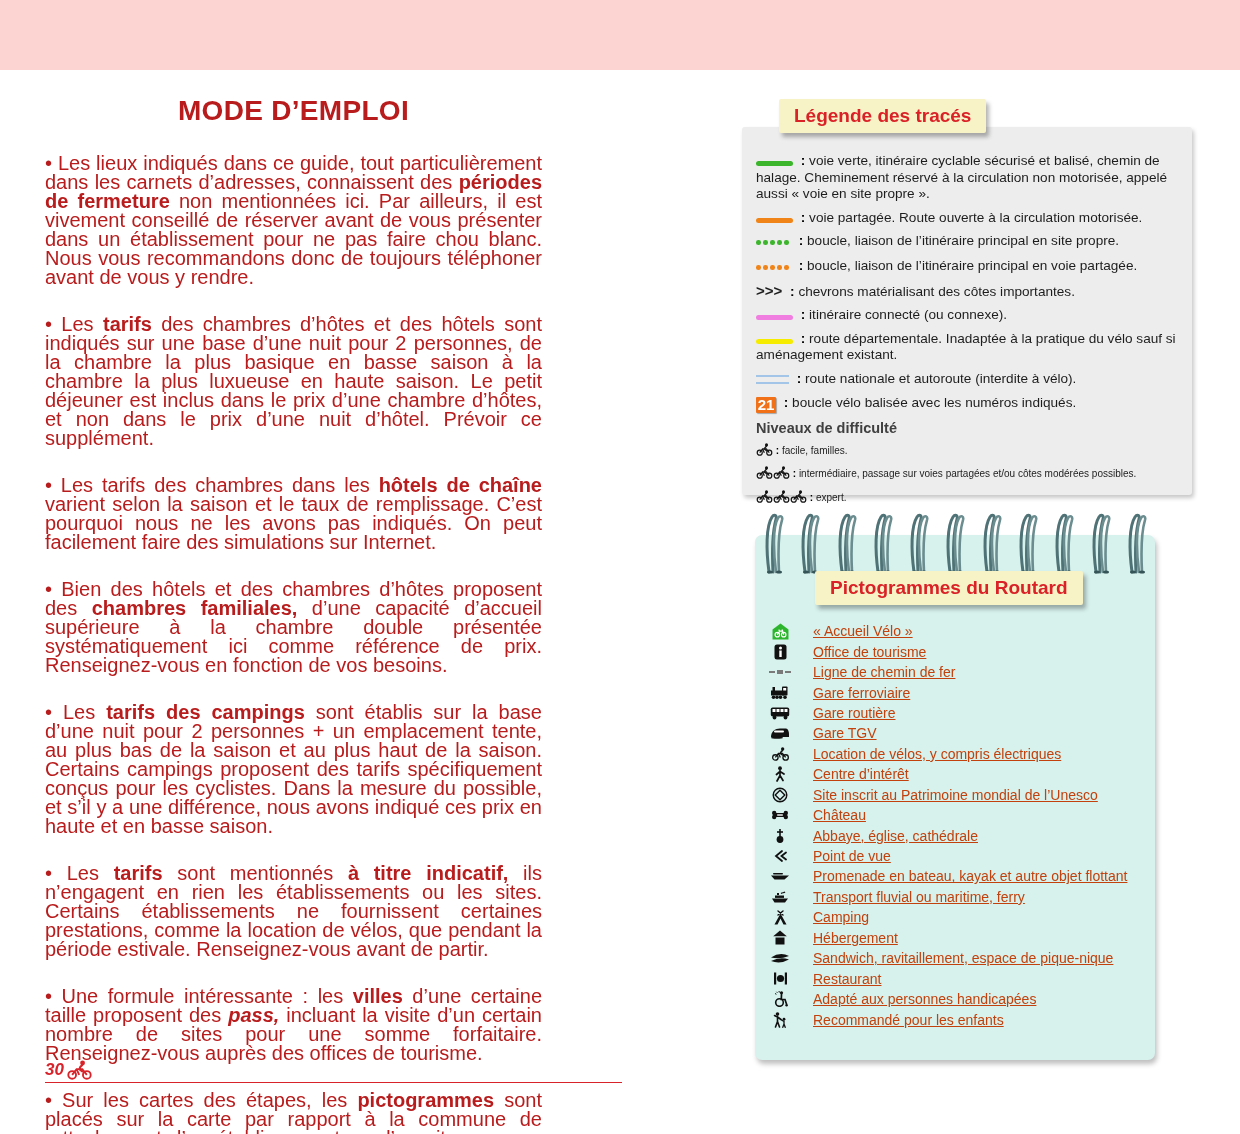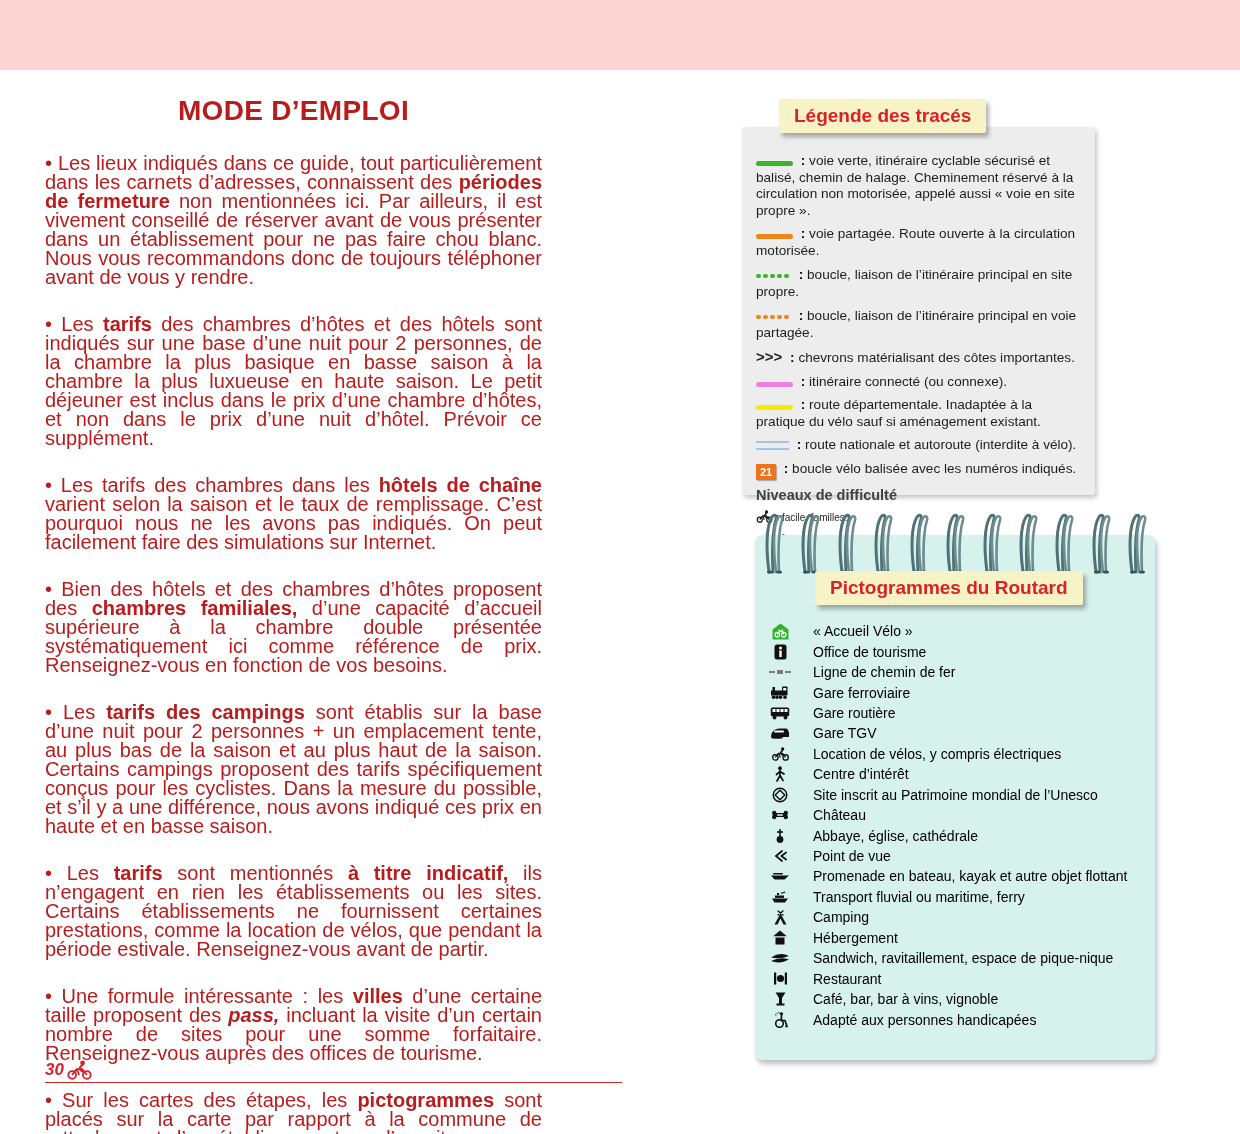--- a/index.html
+++ b/index.html
@@ -20,44 +20,44 @@
   #footer-bike svg { vertical-align:-5px; margin-left:2px; }
   .footer-line { position:absolute; left:0; top:22px; width:577px; border-top:1.7px solid #d8232a; }
 
   
   .tab { position:absolute; background:#f8f3c6; color:#d92127; font-weight:bold; font-size:19px; line-height:1;
          padding:7px 15px 8px; box-shadow:3px 4px 4px rgba(0,0,0,.3); border-radius:2px; z-index:5; }
   .legend-tab { left:779px; top:99px; }
   .picto-tab  { left:815px; top:571px; }
 
   
-  .legend-box { position:absolute; left:742px; top:127px; width:353px; height:368px; background:#ededed;
+  .legend-box { position:absolute; left:742px; top:127px; width:450px; height:368px; background:#ededed;
                 border-radius:3px; box-shadow:2px 3px 4px rgba(0,0,0,.22); padding:26px 12px 0 14px; }
   .legend-item { font-size:13.6px; line-height:16.6px; color:#1d1d1d; margin-bottom:7px; }
   .legend-item b, .diff-item b { color:#000; }
   .sym { display:inline-block; vertical-align:-1px; margin-right:4px; }
   .sym-line { width:37px; height:5px; border-radius:2.5px; }
   .sym-dots span { display:inline-block; width:4.6px; height:4.6px; border-radius:50%; margin-right:2.4px; vertical-align:middle; }
   .sym-chevrons { font-weight:bold; font-size:15px; vertical-align:0; }
   .sym-double { width:33px; height:9px; border-top:2.6px solid; border-bottom:2.6px solid; }
-  .sym-badge { width:20px; height:16px; color:#fff; font-weight:bold; font-size:11px; text-align:center;
+  .sym-badge { width:20px; height:16px; color:#fff; font-weight:bold; font-size:15px; text-align:center;
                line-height:16px; border-radius:1px; box-shadow:1px 1px 1px rgba(0,0,0,.3); vertical-align:-3px; }
   .diff-title { font-weight:bold; font-size:14.5px; color:#404040; margin:3px 0 7px; }
   .diff-item { font-size:10px; line-height:16.6px; color:#1d1d1d; margin-bottom:7px; }
   .diff-item svg { vertical-align:-2px; }
 
   
   .notebook { position:absolute; left:755px; top:535px; width:400px; height:525px; background:#d7f1ec;
               border-radius:7px; box-shadow:2px 4px 5px rgba(0,0,0,.25); }
   .spirals { position:absolute; left:763px; top:510px; width:384px; height:68px; display:flex;
              justify-content:space-between; z-index:4; }
   .picto-list { position:absolute; left:765px; top:621px; width:382px; z-index:2; }
   .picto-row { display:flex; align-items:center; height:20.45px; }
   .picto-icon { flex:0 0 30px; display:flex; justify-content:center; align-items:center; }
-  .picto-label { margin-left:18px; font-size:14px; color:#000000; white-space:nowrap; }
+  .picto-label { margin-left:18px; font-size:14px; color:#c2410c; white-space:nowrap;text-decoration:underline; }
 </style>
 </head>
 <body>
 
 <div class="top-band"></div>
 
 <div class="left-col">
   <h1 class="title">MODE D’EMPLOI</h1>
   <div id="paragraphs">
       <p class="para">• Les lieux indiqués dans ce guide, tout particulièrement dans les carnets d’adresses, connaissent des <b>périodes de fermeture</b> non mentionnées ici. Par ailleurs, il est vivement conseillé de réserver avant de vous présenter dans un établissement pour ne pas faire chou blanc. Nous vous recommandons donc de toujours téléphoner avant de vous y rendre.</p>
@@ -408,37 +408,40 @@
         <svg width="15" height="13" viewBox="0 0 15 13">
           <rect x="1" y=".5" width="2.2" height="12" fill="#111"></rect>
           <circle cx="7.5" cy="6.5" r="3.6" fill="#111"></circle>
           <rect x="11.8" y=".5" width="2.2" height="12" fill="#111"></rect>
         </svg>
       </span>
       <span class="picto-label">Restaurant</span>
     </div>
     <div class="picto-row">
       <span class="picto-icon">
-        <svg width="11" height="15" viewBox="0 0 11 15">
-          <path d="M.5 .5 L10.5 .5 L7 6 L7 11.5 L9.5 11.5 L9.5 13.5 L1.5 13.5 L1.5 11.5 L4 11.5 L4 6 Z" fill="#111"></path>
-        </svg>
-      </span>
-      <span class="picto-label">Café, bar, bar à vins, vignoble</span>
-    </div>
-    <div class="picto-row">
-      <span class="picto-icon">
         <svg width="15" height="16" viewBox="0 0 15 16">
           <circle cx="8.5" cy="1.8" r="1.6" fill="#111"></circle>
           <path d="M8.5 3.5 L8.3 8.5 L12 8.5 L13.5 13" stroke="#111" stroke-width="1.7" fill="none" stroke-linecap="round"></path>
           <path d="M3.5 .8 L4.4 1.8 M6 0 L6.3 1.5 M2 2.5 L3.4 3.3" stroke="#111" stroke-width="1"></path>
           <circle cx="6.5" cy="11.5" r="3.8" fill="none" stroke="#111" stroke-width="1.6"></circle>
           <circle cx="13.6" cy="14.2" r="1.2" fill="#111"></circle>
         </svg>
       </span>
       <span class="picto-label">Adapté aux personnes handicapées</span>
+    </div>
+    <div class="picto-row">
+      <span class="picto-icon">
+        <svg width="15" height="16" viewBox="0 0 15 16">
+          <circle cx="4.5" cy="2" r="1.8" fill="#111"></circle>
+          <path d="M4.5 4 L4.5 9.5 M4.5 9.5 L2.5 15 M4.5 9.5 L6.5 15 M4.5 5 L1.5 3.5 M4.5 5 L8 7.5" stroke="#111" stroke-width="1.6" fill="none" stroke-linecap="round"></path>
+          <circle cx="11" cy="7.2" r="1.4" fill="#111"></circle>
+          <path d="M11 8.8 L11 12 M11 12 L9.8 15.3 M11 12 L12.2 15.3 M11 9.5 L8.5 8" stroke="#111" stroke-width="1.3" fill="none" stroke-linecap="round"></path>
+        </svg>
+      </span>
+      <span class="picto-label">Recommandé pour les enfants</span>
     </div>
   </div>
 
 <div class="footer">
   <span class="pagenum">30</span><span id="footer-bike"><svg width="27" height="20" viewBox="0 0 19 15">
         <g stroke="#d8232a" fill="none" stroke-width="1.4">
           <circle cx="4" cy="11.2" r="2.9"></circle>
           <circle cx="15" cy="11.2" r="2.9"></circle>
           <path d="M4 11.2 L7.3 6.8 L11.6 6.8 L15 11.2 M9.3 11.2 L7.3 6.8"></path>
         </g>

